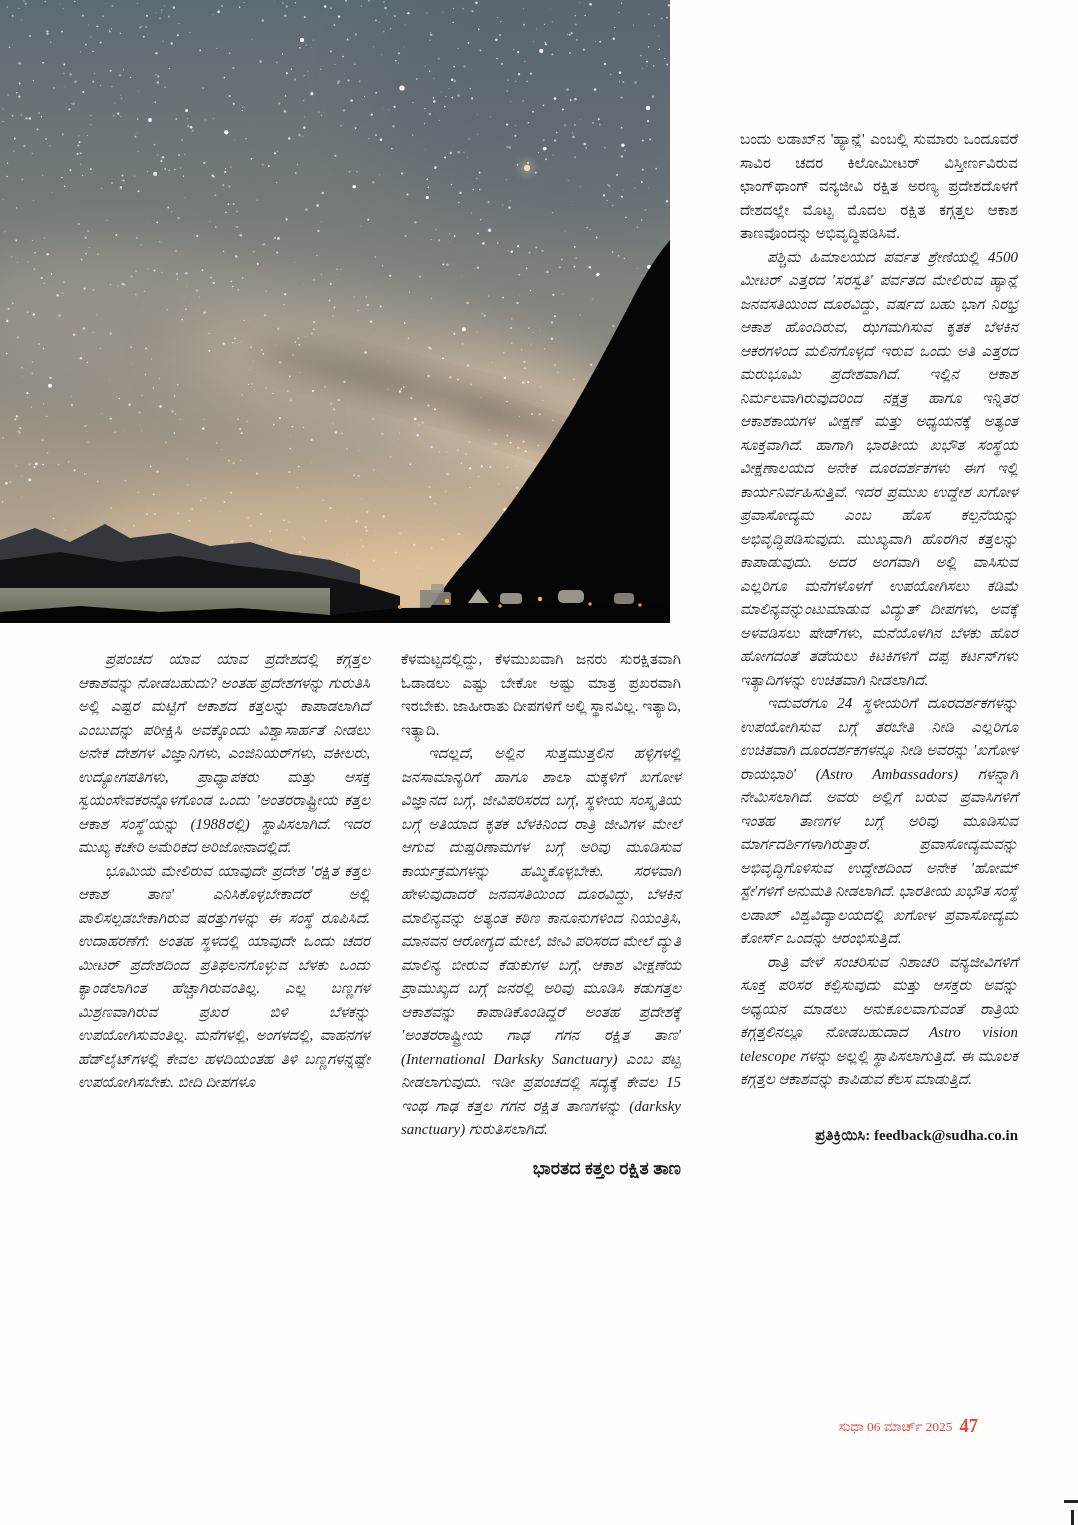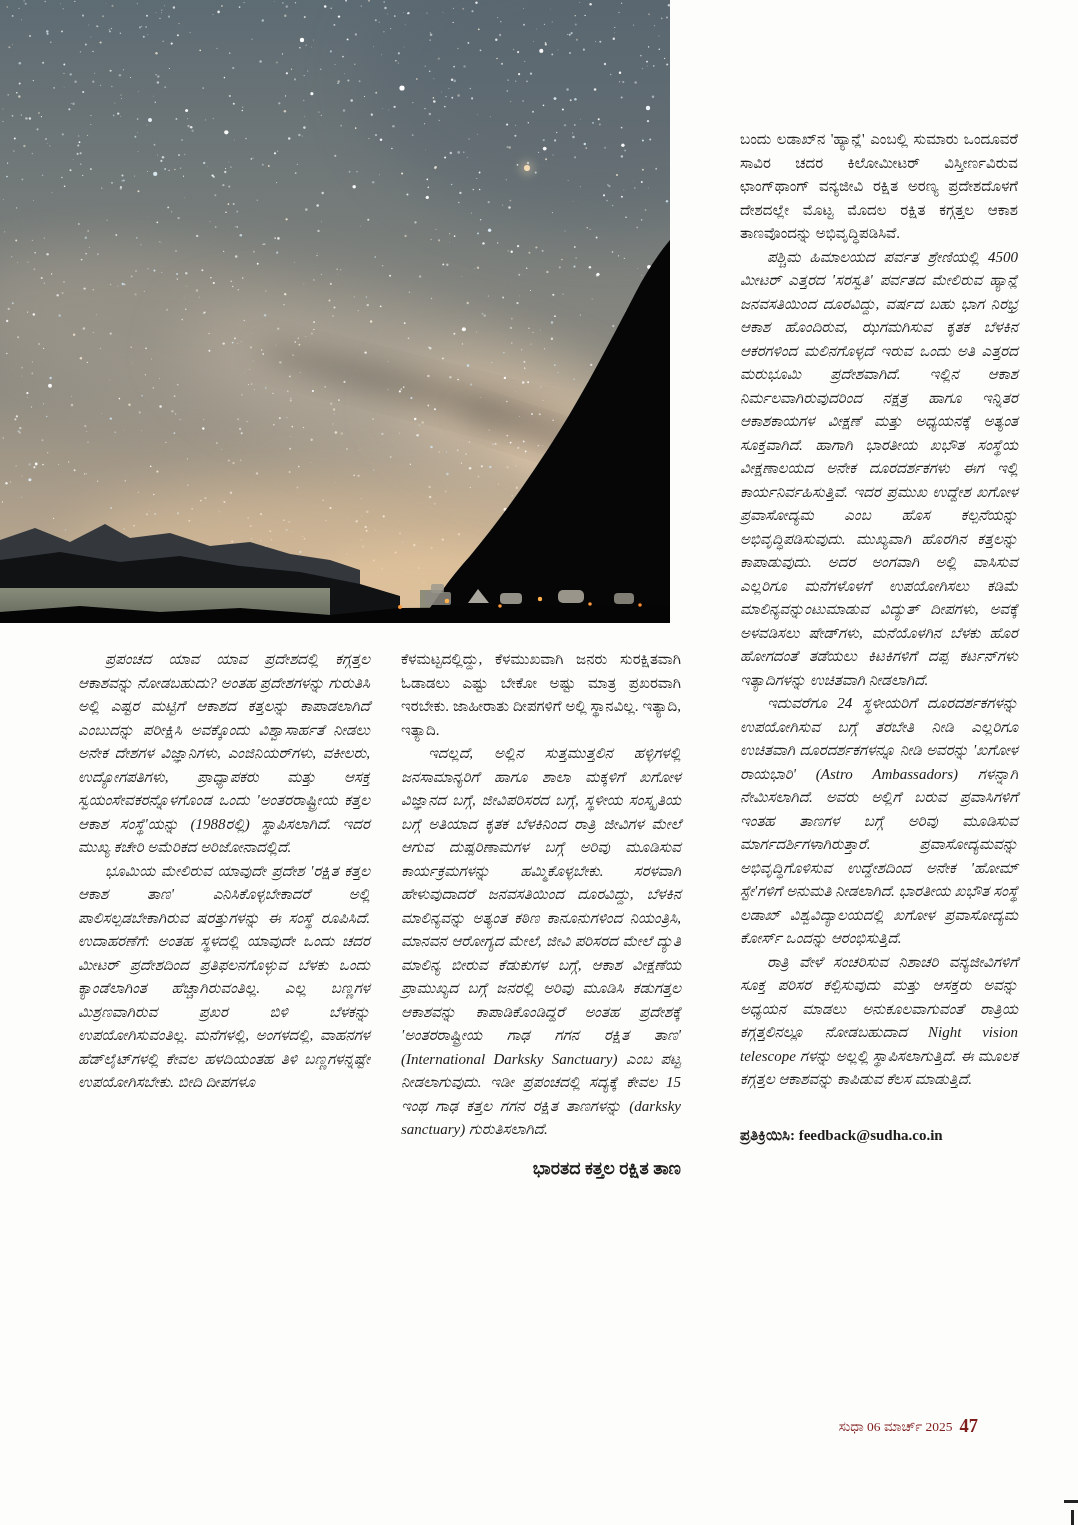--- a/index.html
+++ b/index.html
@@ -12,25 +12,25 @@
   #photo{position:absolute;left:0;top:0;width:670px;height:623px;overflow:hidden;}
   #photo svg{display:block;width:670px;height:623px;}
   
   .col{position:absolute;text-align:justify;font-size:15px;line-height:23.5px;}
   .col p{margin:0;}
   .col p.ind{text-indent:27px;font-style:italic;}
   .subhead{font-weight:bold;font-size:17.5px;line-height:24px;margin:14px 0 10px;text-align:right;}
   #col1{left:78px;top:648px;width:292px;}
   #col2{left:393px;top:648px;width:280px;margin-left:8px;}
   #col3{left:700px;top:128px;width:278px;margin-left:40px;}
-  .feedback{margin-top:32px;font-weight:bold;font-size:15px;}
+  .feedback{margin-top:32px;text-align:right;font-weight:bold;font-size:15px;}
   .feedback .mail{font-family:"Liberation Serif",serif;}
   #page-footer{
     position:absolute;left:700px;top:1416px;width:278px;text-align:right;
-    font-size:13.5px;color:#7f1d1d;
+    font-size:13.5px;color:#ef4444;
   }
   #page-footer .pageno{font-weight:bold;font-size:18.5px;margin-left:7px;vertical-align:-1px;}
   .cropmark{position:absolute;background:#222;}
   #crop-h{left:1064px;top:1500px;width:14px;height:3px;}
   #crop-v{left:1071px;top:1510px;width:3px;height:15px;}
 </style>
 </head>
 <body>
 
 <div id="page">
@@ -1295,21 +1295,21 @@
   <div class="col" id="col2">
     <p>ಕೆಳಮಟ್ಟದಲ್ಲಿದ್ದು, ಕೆಳಮುಖವಾಗಿ ಜನರು ಸುರಕ್ಷಿತವಾಗಿ ಓಡಾಡಲು ಎಷ್ಟು ಬೇಕೋ ಅಷ್ಟು ಮಾತ್ರ ಪ್ರಖರವಾಗಿ ಇರಬೇಕು. ಜಾಹೀರಾತು ದೀಪಗಳಿಗೆ ಅಲ್ಲಿ ಸ್ಥಾನವಿಲ್ಲ. ಇತ್ಯಾದಿ, ಇತ್ಯಾದಿ.</p>
     <p class="ind">ಇದಲ್ಲದೆ, ಅಲ್ಲಿನ ಸುತ್ತಮುತ್ತಲಿನ ಹಳ್ಳಿಗಳಲ್ಲಿ ಜನಸಾಮಾನ್ಯರಿಗೆ ಹಾಗೂ ಶಾಲಾ ಮಕ್ಕಳಿಗೆ ಖಗೋಳ ವಿಜ್ಞಾನದ ಬಗ್ಗೆ, ಜೀವಿಪರಿಸರದ ಬಗ್ಗೆ, ಸ್ಥಳೀಯ ಸಂಸ್ಕೃತಿಯ ಬಗ್ಗೆ ಅತಿಯಾದ ಕೃತಕ ಬೆಳಕಿನಿಂದ ರಾತ್ರಿ ಜೀವಿಗಳ ಮೇಲೆ ಆಗುವ ದುಷ್ಪರಿಣಾಮಗಳ ಬಗ್ಗೆ ಅರಿವು ಮೂಡಿಸುವ ಕಾರ್ಯಕ್ರಮಗಳನ್ನು ಹಮ್ಮಿಕೊಳ್ಳಬೇಕು. ಸರಳವಾಗಿ ಹೇಳುವುದಾದರೆ ಜನವಸತಿಯಿಂದ ದೂರವಿದ್ದು, ಬೆಳಕಿನ ಮಾಲಿನ್ಯವನ್ನು ಅತ್ಯಂತ ಕಠಿಣ ಕಾನೂನುಗಳಿಂದ ನಿಯಂತ್ರಿಸಿ, ಮಾನವನ ಆರೋಗ್ಯದ ಮೇಲೆ, ಜೀವಿ ಪರಿಸರದ ಮೇಲೆ ದ್ಯುತಿ ಮಾಲಿನ್ಯ ಬೀರುವ ಕೆಡುಕುಗಳ ಬಗ್ಗೆ, ಆಕಾಶ ವೀಕ್ಷಣೆಯ ಪ್ರಾಮುಖ್ಯದ ಬಗ್ಗೆ ಜನರಲ್ಲಿ ಅರಿವು ಮೂಡಿಸಿ ಕಡುಗತ್ತಲ ಆಕಾಶವನ್ನು ಕಾಪಾಡಿಕೊಂಡಿದ್ದರೆ ಅಂತಹ ಪ್ರದೇಶಕ್ಕೆ 'ಅಂತರರಾಷ್ಟ್ರೀಯ ಗಾಢ ಗಗನ ರಕ್ಷಿತ ತಾಣ' (International Darksky Sanctuary) ಎಂಬ ಪಟ್ಟ ನೀಡಲಾಗುವುದು. ಇಡೀ ಪ್ರಪಂಚದಲ್ಲಿ ಸದ್ಯಕ್ಕೆ ಕೇವಲ 15 ಇಂಥ ಗಾಢ ಕತ್ತಲ ಗಗನ ರಕ್ಷಿತ ತಾಣಗಳನ್ನು (darksky sanctuary) ಗುರುತಿಸಲಾಗಿದೆ.</p>
     <div class="subhead">ಭಾರತದ ಕತ್ತಲ ರಕ್ಷಿತ ತಾಣ</div>
   </div>
 
   <div class="col" id="col3">
     <p>ಬಂದು ಲಡಾಖ್‌ನ 'ಹ್ಯಾನ್ಲೆ' ಎಂಬಲ್ಲಿ ಸುಮಾರು ಒಂದೂವರೆ ಸಾವಿರ ಚದರ ಕಿಲೋಮೀಟರ್ ವಿಸ್ತೀರ್ಣವಿರುವ ಛಾಂಗ್‌ಥಾಂಗ್ ವನ್ಯಜೀವಿ ರಕ್ಷಿತ ಅರಣ್ಯ ಪ್ರದೇಶದೊಳಗೆ ದೇಶದಲ್ಲೇ ಮೊಟ್ಟ ಮೊದಲ ರಕ್ಷಿತ ಕಗ್ಗತ್ತಲ ಆಕಾಶ ತಾಣವೊಂದನ್ನು ಅಭಿವೃದ್ಧಿಪಡಿಸಿವೆ.</p>
     <p class="ind">ಪಶ್ಚಿಮ ಹಿಮಾಲಯದ ಪರ್ವತ ಶ್ರೇಣಿಯಲ್ಲಿ 4500 ಮೀಟರ್ ಎತ್ತರದ 'ಸರಸ್ವತಿ' ಪರ್ವತದ ಮೇಲಿರುವ ಹ್ಯಾನ್ಲೆ ಜನವಸತಿಯಿಂದ ದೂರವಿದ್ದು, ವರ್ಷದ ಬಹು ಭಾಗ ನಿರಭ್ರ ಆಕಾಶ ಹೊಂದಿರುವ, ಝಗಮಗಿಸುವ ಕೃತಕ ಬೆಳಕಿನ ಆಕರಗಳಿಂದ ಮಲಿನಗೊಳ್ಳದೆ ಇರುವ ಒಂದು ಅತಿ ಎತ್ತರದ ಮರುಭೂಮಿ ಪ್ರದೇಶವಾಗಿದೆ. ಇಲ್ಲಿನ ಆಕಾಶ ನಿರ್ಮಲವಾಗಿರುವುದರಿಂದ ನಕ್ಷತ್ರ ಹಾಗೂ ಇನ್ನಿತರ ಆಕಾಶಕಾಯಗಳ ವೀಕ್ಷಣೆ ಮತ್ತು ಅಧ್ಯಯನಕ್ಕೆ ಅತ್ಯಂತ ಸೂಕ್ತವಾಗಿದೆ. ಹಾಗಾಗಿ ಭಾರತೀಯ ಖಭೌತ ಸಂಸ್ಥೆಯ ವೀಕ್ಷಣಾಲಯದ ಅನೇಕ ದೂರದರ್ಶಕಗಳು ಈಗ ಇಲ್ಲಿ ಕಾರ್ಯನಿರ್ವಹಿಸುತ್ತಿವೆ. ಇದರ ಪ್ರಮುಖ ಉದ್ದೇಶ ಖಗೋಳ ಪ್ರವಾಸೋದ್ಯಮ ಎಂಬ ಹೊಸ ಕಲ್ಪನೆಯನ್ನು ಅಭಿವೃದ್ಧಿಪಡಿಸುವುದು. ಮುಖ್ಯವಾಗಿ ಹೊರಗಿನ ಕತ್ತಲನ್ನು ಕಾಪಾಡುವುದು. ಅದರ ಅಂಗವಾಗಿ ಅಲ್ಲಿ ವಾಸಿಸುವ ಎಲ್ಲರಿಗೂ ಮನೆಗಳೊಳಗೆ ಉಪಯೋಗಿಸಲು ಕಡಿಮೆ ಮಾಲಿನ್ಯವನ್ನುಂಟುಮಾಡುವ ವಿದ್ಯುತ್ ದೀಪಗಳು, ಅವಕ್ಕೆ ಅಳವಡಿಸಲು ಷೇಡ್‌ಗಳು, ಮನೆಯೊಳಗಿನ ಬೆಳಕು ಹೊರ ಹೋಗದಂತೆ ತಡೆಯಲು ಕಿಟಕಿಗಳಿಗೆ ದಪ್ಪ ಕರ್ಟನ್‌ಗಳು ಇತ್ಯಾದಿಗಳನ್ನು ಉಚಿತವಾಗಿ ನೀಡಲಾಗಿದೆ.</p>
     <p class="ind">ಇದುವರೆಗೂ 24 ಸ್ಥಳೀಯರಿಗೆ ದೂರದರ್ಶಕಗಳನ್ನು ಉಪಯೋಗಿಸುವ ಬಗ್ಗೆ ತರಬೇತಿ ನೀಡಿ ಎಲ್ಲರಿಗೂ ಉಚಿತವಾಗಿ ದೂರದರ್ಶಕಗಳನ್ನೂ ನೀಡಿ ಅವರನ್ನು 'ಖಗೋಳ ರಾಯಭಾರಿ' (Astro Ambassadors) ಗಳನ್ನಾಗಿ ನೇಮಿಸಲಾಗಿದೆ. ಅವರು ಅಲ್ಲಿಗೆ ಬರುವ ಪ್ರವಾಸಿಗಳಿಗೆ ಇಂತಹ ತಾಣಗಳ ಬಗ್ಗೆ ಅರಿವು ಮೂಡಿಸುವ ಮಾರ್ಗದರ್ಶಿಗಳಾಗಿರುತ್ತಾರೆ. ಪ್ರವಾಸೋದ್ಯಮವನ್ನು ಅಭಿವೃದ್ಧಿಗೊಳಿಸುವ ಉದ್ದೇಶದಿಂದ ಅನೇಕ 'ಹೋಮ್ ಸ್ಟೇ'ಗಳಿಗೆ ಅನುಮತಿ ನೀಡಲಾಗಿದೆ. ಭಾರತೀಯ ಖಭೌತ ಸಂಸ್ಥೆ ಲಡಾಖ್ ವಿಶ್ವವಿದ್ಯಾಲಯದಲ್ಲಿ ಖಗೋಳ ಪ್ರವಾಸೋದ್ಯಮ ಕೋರ್ಸ್ ಒಂದನ್ನು ಆರಂಭಿಸುತ್ತಿದೆ.</p>
-    <p class="ind">ರಾತ್ರಿ ವೇಳೆ ಸಂಚರಿಸುವ ನಿಶಾಚರಿ ವನ್ಯಜೀವಿಗಳಿಗೆ ಸೂಕ್ತ ಪರಿಸರ ಕಲ್ಪಿಸುವುದು ಮತ್ತು ಆಸಕ್ತರು ಅವನ್ನು ಅಧ್ಯಯನ ಮಾಡಲು ಅನುಕೂಲವಾಗುವಂತೆ ರಾತ್ರಿಯ ಕಗ್ಗತ್ತಲಿನಲ್ಲೂ ನೋಡಬಹುದಾದ Night vision telescope ಗಳನ್ನು ಅಲ್ಲಲ್ಲಿ ಸ್ಥಾಪಿಸಲಾಗುತ್ತಿದೆ. ಈ ಮೂಲಕ ಕಗ್ಗತ್ತಲ ಆಕಾಶವನ್ನು ಕಾಪಿಡುವ ಕೆಲಸ ಮಾಡುತ್ತಿದೆ.</p>
+    <p class="ind">ರಾತ್ರಿ ವೇಳೆ ಸಂಚರಿಸುವ ನಿಶಾಚರಿ ವನ್ಯಜೀವಿಗಳಿಗೆ ಸೂಕ್ತ ಪರಿಸರ ಕಲ್ಪಿಸುವುದು ಮತ್ತು ಆಸಕ್ತರು ಅವನ್ನು ಅಧ್ಯಯನ ಮಾಡಲು ಅನುಕೂಲವಾಗುವಂತೆ ರಾತ್ರಿಯ ಕಗ್ಗತ್ತಲಿನಲ್ಲೂ ನೋಡಬಹುದಾದ Astro vision telescope ಗಳನ್ನು ಅಲ್ಲಲ್ಲಿ ಸ್ಥಾಪಿಸಲಾಗುತ್ತಿದೆ. ಈ ಮೂಲಕ ಕಗ್ಗತ್ತಲ ಆಕಾಶವನ್ನು ಕಾಪಿಡುವ ಕೆಲಸ ಮಾಡುತ್ತಿದೆ.</p>
     <div class="feedback">
       <span>ಪ್ರತಿಕ್ರಿಯಿಸಿ:</span>
       <span class="mail">feedback@sudha.co.in</span>
     </div>
   </div>
 
   <div id="page-footer">
     <span>ಸುಧಾ 06 ಮಾರ್ಚ್ 2025</span><span class="pageno">47</span>
   </div>
 

